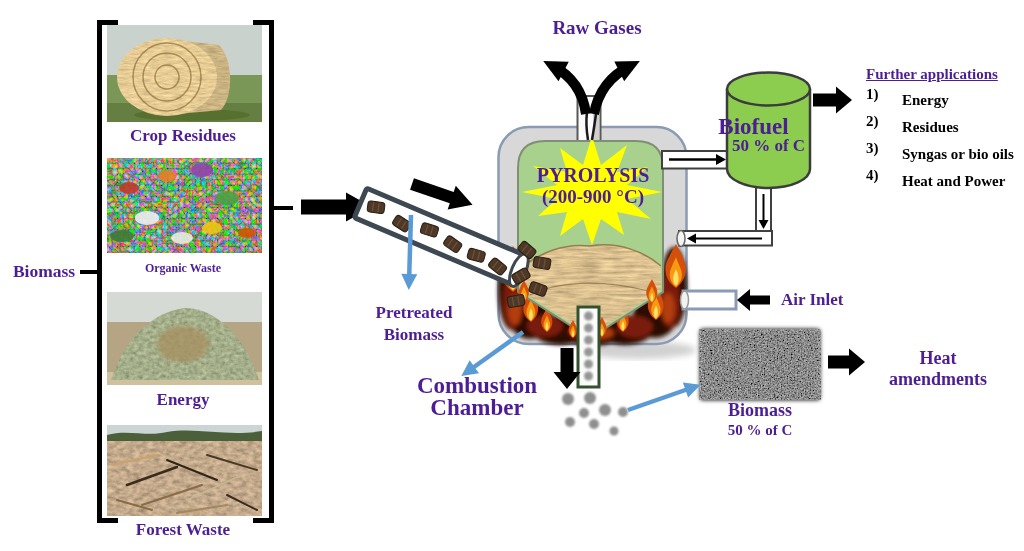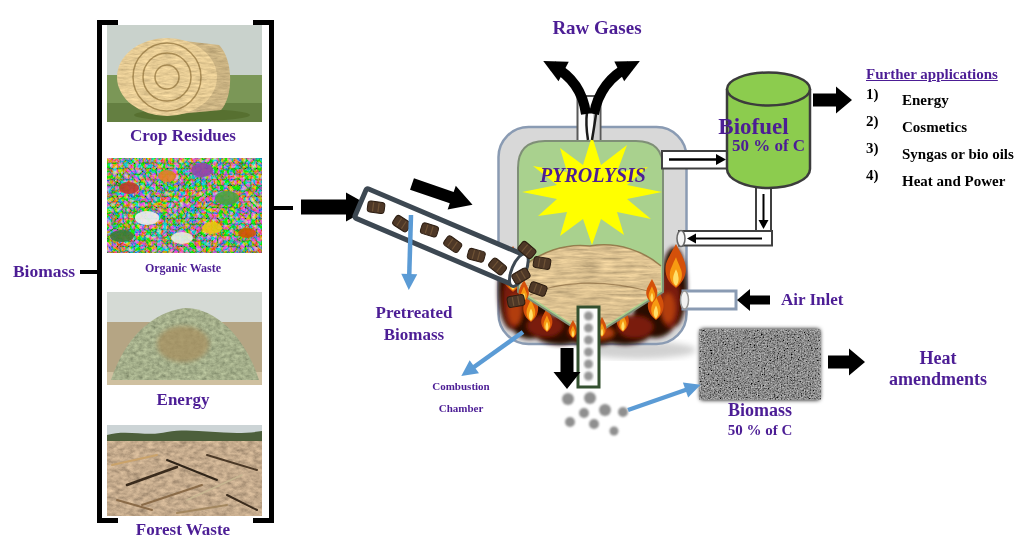--- a/index.html
+++ b/index.html
@@ -351,46 +351,47 @@
   </div>
 
   <div class="lbl ctr" style="left:5px;top:262px;width:78px;font-size:17.5px;">Biomass</div>
   <div class="lbl ctr" style="left:104px;top:127px;width:158px;font-size:17px;">Crop Residues</div>
   <div class="lbl ctr" style="left:104px;top:262px;width:158px;font-size:12px;">Organic Waste</div>
   <div class="lbl ctr" style="left:104px;top:391px;width:158px;font-size:17px;">Energy</div>
   <div class="lbl ctr" style="left:104px;top:521px;width:158px;font-size:17px;">Forest Waste</div>
 
   <div class="lbl ctr" style="left:533px;top:18px;width:128px;font-size:19px;">Raw Gases</div>
 
-  <div class="lbl ctr" style="left:518px;top:164px;width:150px;font-size:20px;font-style:italic;">PYROLYSIS</div>
+  <div class="lbl ctr" style="left:518px;top:164px;width:150px;font-size:20px;">PYROLYSIS</div>
+  <div class="lbl ctr" style="left:518px;top:187px;width:150px;font-size:19px;">(200-900 °C)</div>
 
   <div class="lbl ctr" style="left:354px;top:302px;width:120px;font-size:17px;line-height:22px;">
     <div>Pretreated</div>
     <div>Biomass</div>
   </div>
 
-  <div class="lbl ctr" style="left:399px;top:375px;width:124px;font-size:11px;line-height:22px;">
+  <div class="lbl ctr" style="left:415px;top:375px;width:124px;font-size:23px;line-height:22px;">
     <div>Combustion</div>
     <div>Chamber</div>
   </div>
 
   <div class="lbl" style="left:781px;top:291px;width:95px;font-size:17px;">Air Inlet</div>
 
   <div class="lbl ctr" style="left:703px;top:114px;width:101px;font-size:23px;">Biofuel</div>
   <div class="lbl ctr" style="left:721px;top:137px;width:95px;font-size:17px;">50 % of C</div>
 
   <div style="position:absolute;left:866px;top:66px;width:160px;">
     <div class="lbl u" style="position:static;font-size:15px;margin-bottom:3px;">Further applications</div>
     <div class="apps-row">
       <span class="apps-num">1)</span>
       <span class="apps-label">Energy</span>
     </div>
     <div class="apps-row">
       <span class="apps-num">2)</span>
-      <span class="apps-label">Cosmetics</span>
+      <span class="apps-label">Residues</span>
     </div>
     <div class="apps-row">
       <span class="apps-num">3)</span>
       <span class="apps-label">Syngas or bio oils</span>
     </div>
     <div class="apps-row">
       <span class="apps-num">4)</span>
       <span class="apps-label">Heat and Power</span>
     </div>
   </div>

